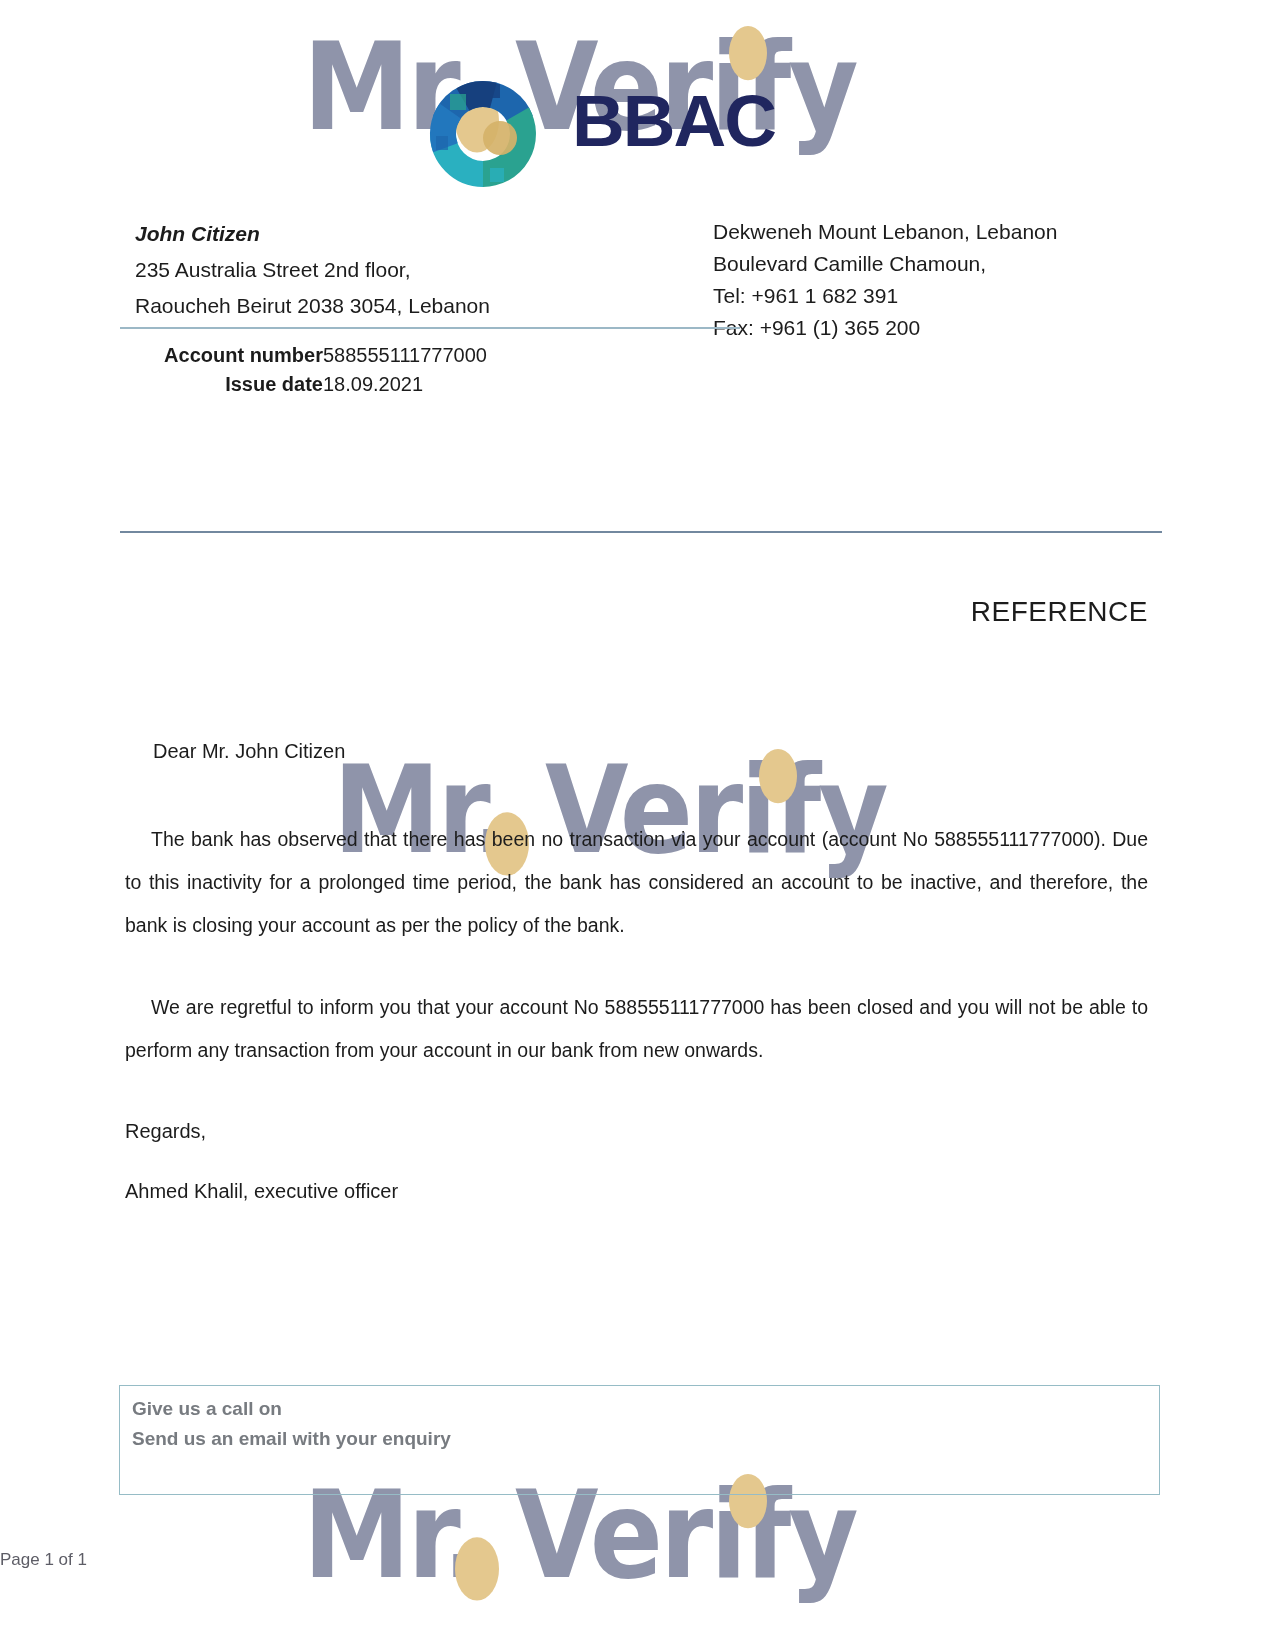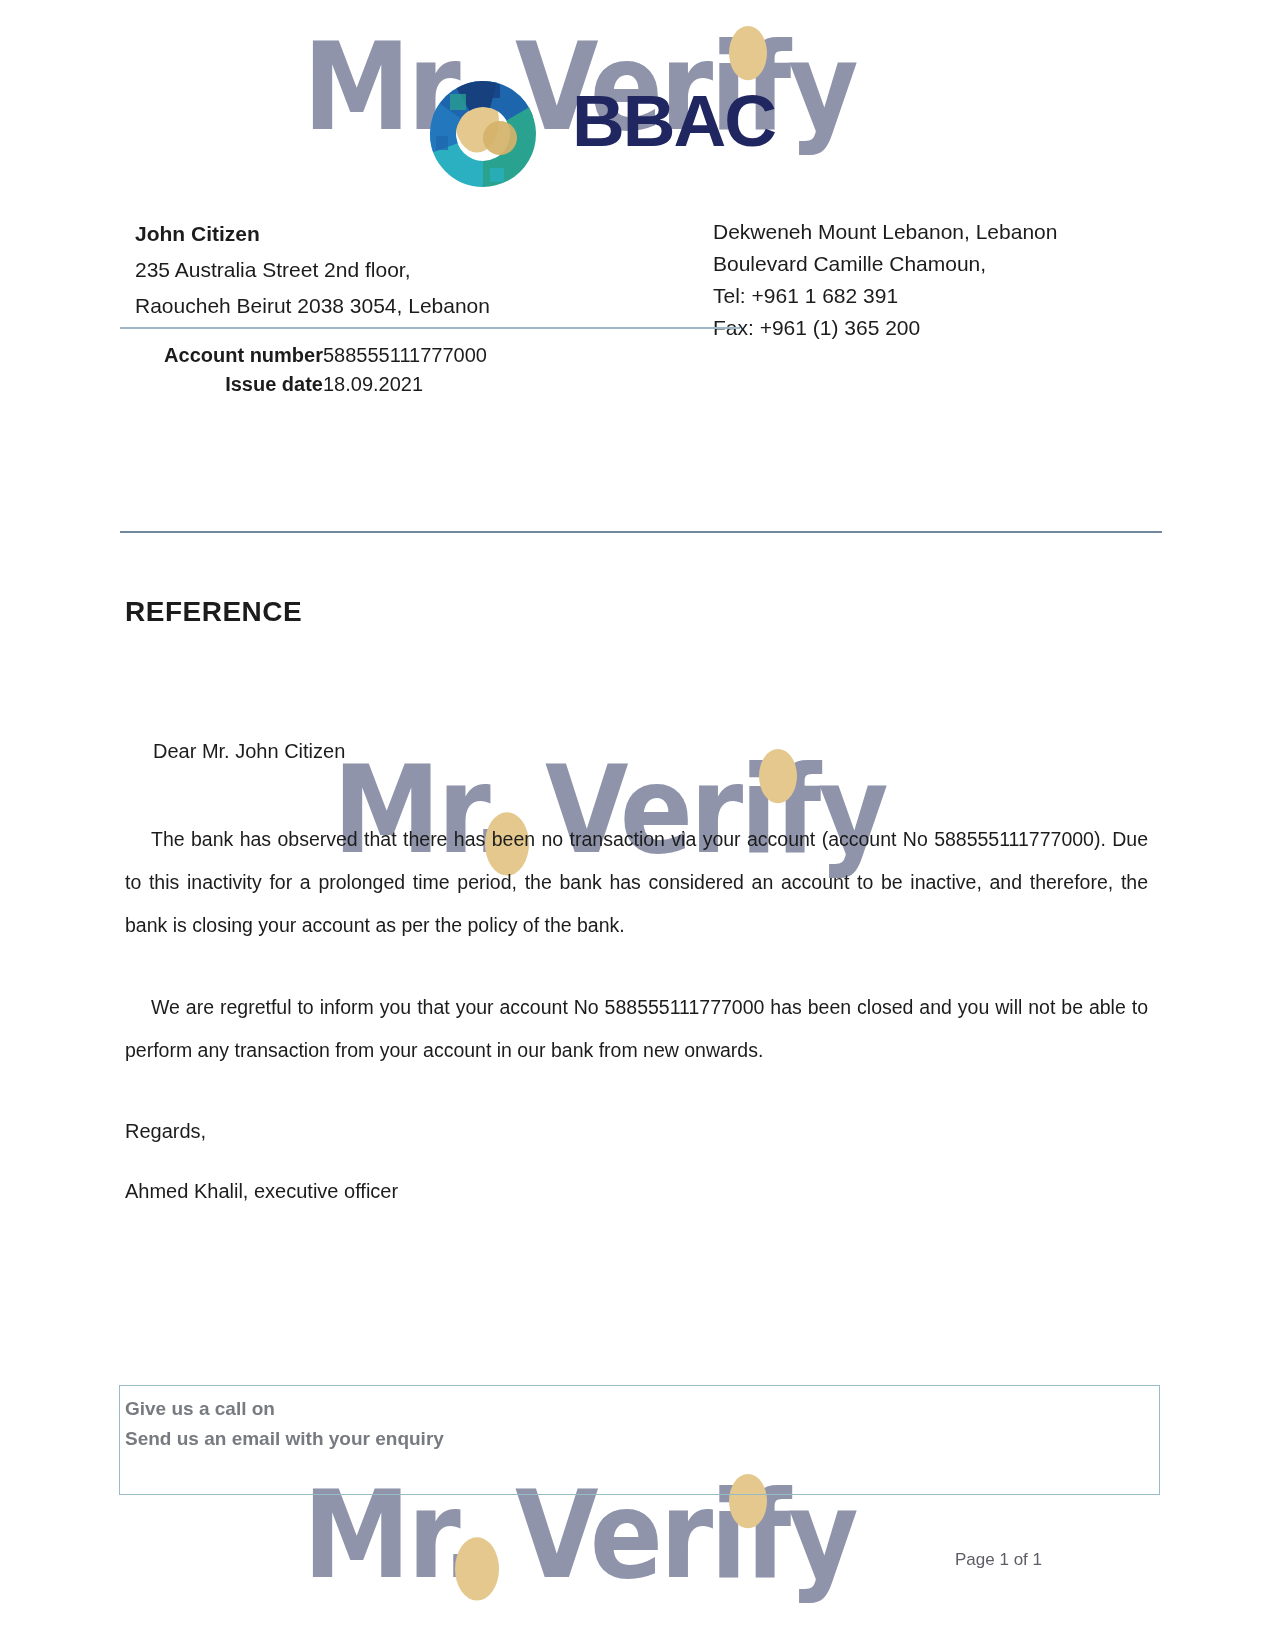--- a/index.html
+++ b/index.html
@@ -36,51 +36,51 @@
   .logo-ring{position:absolute;left:0;top:6px;}
   .logo-word{
     position:absolute;left:126px;top:12px;
     font-size:73px;font-weight:bold;letter-spacing:-2px;line-height:1;
     color:#20265f;
     margin-left:18px;
   }
   
   .content{position:absolute;inset:0;z-index:2;}
   .addr-left{position:absolute;left:135px;top:216px;font-size:21px;line-height:36px;}
-  .addr-left .name{font-weight:bold;}
+  .addr-left .name{font-weight:bold;font-style:italic;}
   .addr-right{position:absolute;left:713px;top:216px;font-size:21px;line-height:32px;}
   .rule1{position:absolute;left:120px;top:327px;width:620px;height:2px;background:#9cb8c6;}
   .account{position:absolute;left:135px;top:341px;font-size:20px;line-height:29px;text-align:right;}
   .account .row{display:flex;}
   .account .lbl{font-weight:bold;width:188px;}
   .rule2{position:absolute;left:120px;top:531px;width:1042px;height:2px;background:#72889f;}
   .title{
     position:absolute;left:125px;top:596px;width:1023px;
-    text-align:left;font-size:28px;font-weight:bold;letter-spacing:0.5px;
+    text-align:right;font-size:28px;font-weight:normal;letter-spacing:0.5px;
   }
   .salutation{position:absolute;left:153px;top:740px;font-size:20px;}
   .para{
     position:absolute;left:125px;width:1023px;
     font-size:19.5px;line-height:43px;
     text-align:justify;text-indent:26px;
   }
   .para1{top:818px;}
   .para2{top:986px;}
   .closing{position:absolute;left:125px;top:1120px;font-size:20px;}
   .signature{position:absolute;left:125px;top:1180px;font-size:20px;}
   .contact-box{
     position:absolute;left:119px;top:1385px;width:1041px;height:110px;
     border:1px solid #96bcc6;background:transparent;
     box-sizing:border-box;
-    padding:8px 5px;
+    padding:8px 12px;
     font-size:19px;font-weight:bold;color:#777b80;line-height:30px;
   }
   .page-num{
     position:absolute;left:0;top:1550px;width:1042px;
-    text-align:right;font-size:17px;color:#5d5d66;
+    text-align:left;font-size:17px;color:#5d5d66;
   }
 </style>
 </head>
 <body>
 
 <div class="page">
 
   <div class="wm wm-top">
     <span>Mr. Verify</span>
     <i class="wm-dot wm-dot-period"></i>

